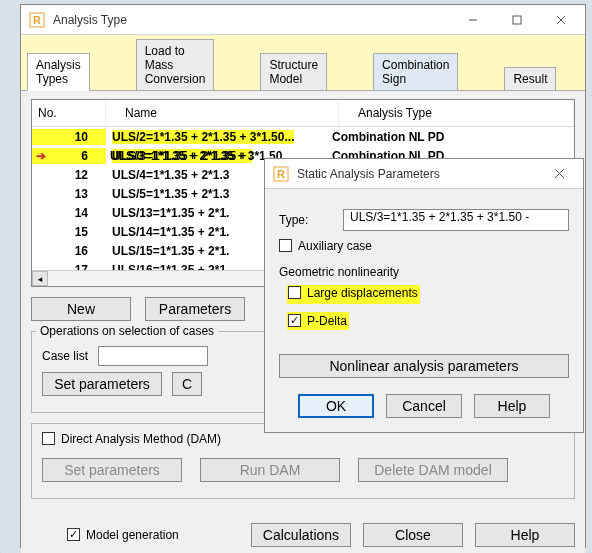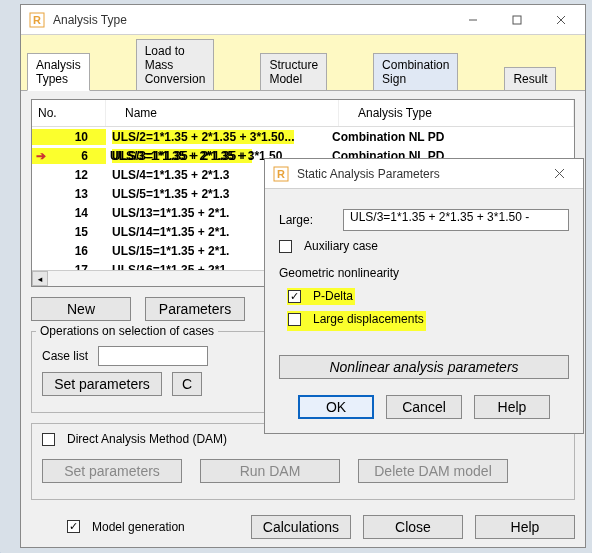--- a/index.html
+++ b/index.html
@@ -39,34 +39,34 @@
   .hscroll .track{ flex:1; background:#f4f4f4;}
   .btnrow { display:flex; gap:14px; margin-top:10px;}
   .wbtn { height:24px; border:1px solid #888; background:#e6e6e6; font-size:14px; display:flex; align-items:center; justify-content:center; padding:0 4px; min-width:100px;}
   .wbtn.disabled{ color:#888; }
   .wbtn.primary{ border:2px solid #0a64c2; background:#e8f0fb; }
   .group { border:1px solid #b5b5b5; margin-top:10px; padding:8px 10px 10px 10px; position:relative;}
   .group > .glabel { position:absolute; top:-8px; left:4px; background:#f0f0f0; padding:0 4px; font-size:12px;}
   .frow { display:flex; align-items:center; gap:10px; margin:6px 0;}
   .frow label{ font-size:12px;}
   .txt { height:20px; border:1px solid #888; background:#fff; padding:0 4px; font-size:12px;}
-  .cb { display:inline-flex; align-items:center; gap:12px; font-size:12px;}
+  .cb { display:inline-flex; gap:6px; font-size:12px;}
   .cb .box{ width:13px; height:13px; border:1px solid #333; background:#fff; display:flex; align-items:center; justify-content:center; font-size:10px; line-height:1;}
   .cb .box.chk::after{ content:"✓"; font-size:11px; color:#000;}
   
   #dlg2 { left:264px; top:158px; width:320px; z-index:5; }
   #dlg2 .body{ padding:12px 14px 14px 14px;}
   .d2row{ display:flex; align-items:center; gap:10px; margin:8px 0; font-size:12px;}
   .d2label{ width:54px;}
   .d2input{ flex:1; height:22px; border:1px solid #888; background:#fff; padding:0 6px; font-size:12px; overflow:hidden; white-space:nowrap;}
   .hlgrp{ background:#fbff2d; display:inline-block; padding:1px 2px 2px 1px;}
   .section{ margin-top:6px;}
   .centerbtns{ display:flex; gap:12px; justify-content:center; margin-top:16px;}
   .centerbtns .wbtn{ min-width:76px;}
-  .widebtn{ width:100%; margin-top:10px;font-style:italic;}
+  .widebtn{ width:100%; margin-top:10px;}
 </style>
 </head>
 <body>
 
 <div class="win" id="main" style="left:20px; top:4px; width:566px; height:544px;">
   <div class="titlebar">
     <span class="tbicon">
       <svg width="18" height="18">
           <rect x="2" y="2" width="14" height="14" fill="#fff" stroke="#e8a23a"></rect>
           <text x="5" y="13" font-size="11" font-weight="bold" fill="#e8a23a">R</text>
@@ -184,21 +184,21 @@
         <span class="box"></span>
           <span>Direct Analysis Method (DAM)</span>
       </div>
       <div class="frow" style="gap:18px; margin-top:10px;">
         <div class="wbtn disabled" style="min-width:140px;">Set parameters</div>
         <div class="wbtn disabled" style="min-width:140px;">Run DAM</div>
         <div class="wbtn disabled" style="min-width:150px;">Delete DAM model</div>
       </div>
     </div>
 
-    <div style="display:flex; align-items:center; margin-top:15px;padding-left:36px;">
+    <div style="display:flex; align-items:center; margin-top:24px;padding-left:36px;">
       <div class="cb">
         <span class="box chk"></span>
           <span>Model generation</span>
       </div>
       <div style="flex:1;"></div>
       <div class="wbtn">Calculations</div>
       <div style="width:12px;"></div>
       <div class="wbtn">Close</div>
       <div style="width:12px;"></div>
       <div class="wbtn">Help</div>
@@ -219,47 +219,47 @@
       <div class="tbtn">
           <svg width="11" height="11">
             <line x1="1" y1="1" x2="10" y2="10" stroke-width="1"></line>
             <line x1="10" y1="1" x2="1" y2="10" stroke-width="1"></line>
           </svg>
         </div>
     </div>
   </div>
   <div class="body">
     <div class="d2row">
-      <span class="d2label">Large:</span>
+      <span class="d2label">Type:</span>
       <div class="d2input">ULS/3=1*1.35 + 2*1.35 + 3*1.50 -</div>
     </div>
     <div class="section">
       <div class="cb">
         <span class="box"></span>
           <span>Auxiliary case</span>
       </div>
     </div>
     <div class="section" style="margin-top:10px;">
       <div>Geometric nonlinearity</div>
+      <div style="margin:6px 0 0 8px;">
+        <span class="hlgrp">
+        <span class="cb">
+          <span class="box"></span>
+              <span>Large displacements</span>
+        </span>
+        </span>
+      </div>
       <div style="margin:8px 0 0 8px;">
         <span class="hlgrp">
         <span class="cb">
           <span class="box chk"></span>
               <span>P-Delta</span>
         </span>
         </span>
       </div>
-      <div style="margin:6px 0 0 8px;">
-        <span class="hlgrp">
-        <span class="cb">
-          <span class="box"></span>
-              <span>Large displacements</span>
-        </span>
-        </span>
-      </div>
     </div>
 
     <div class="wbtn widebtn" style="margin-top:24px;">Nonlinear analysis parameters</div>
 
     <div class="centerbtns">
       <div class="wbtn primary">OK</div>
       <div class="wbtn">Cancel</div>
       <div class="wbtn">Help</div>
     </div>
   </div>

